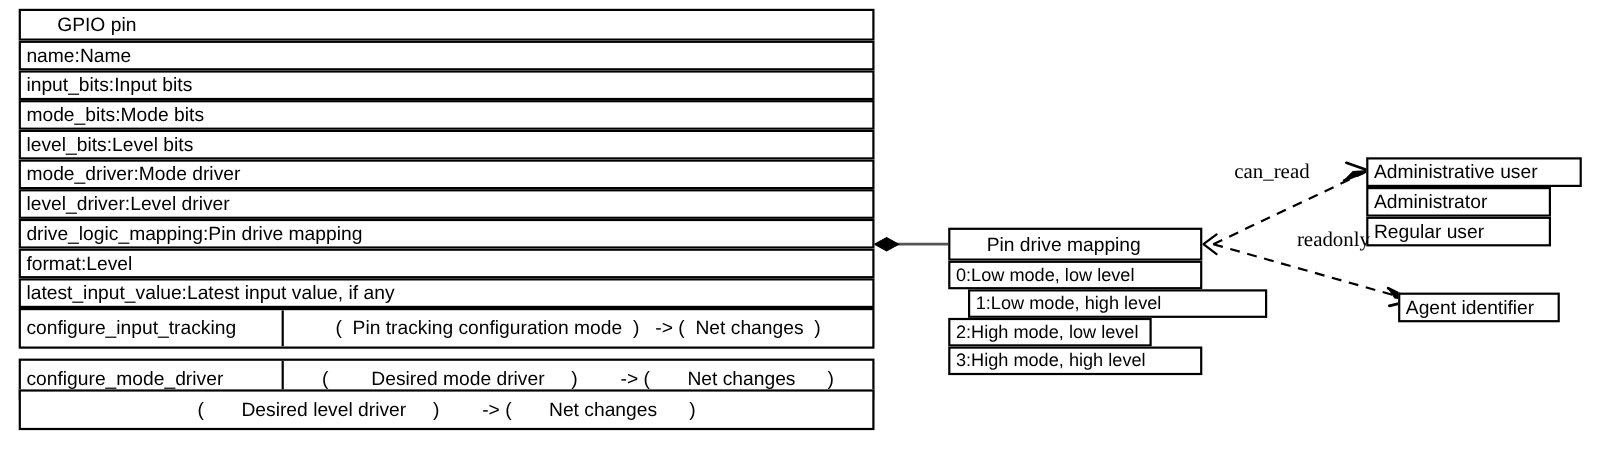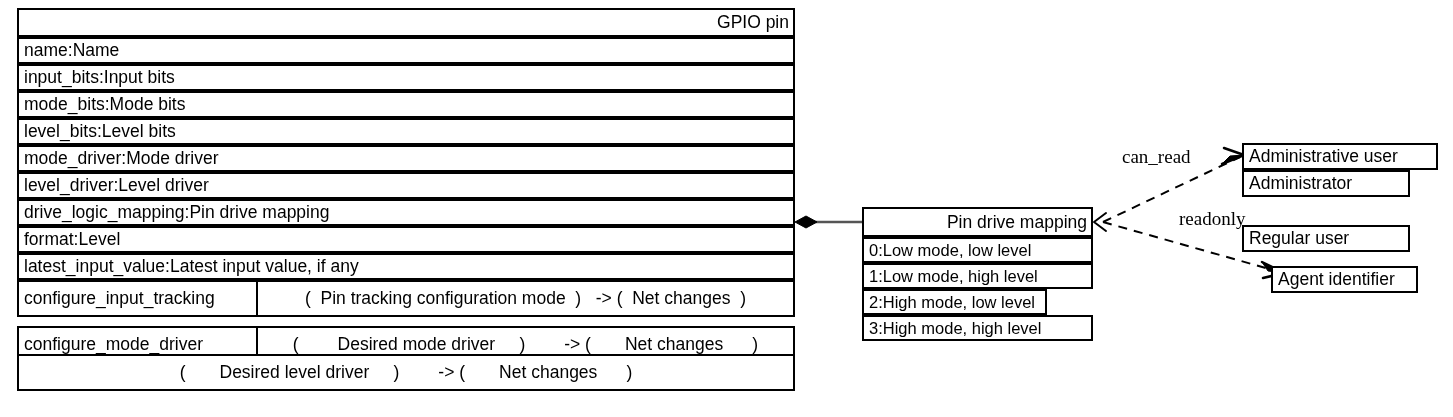--- a/index.html
+++ b/index.html
@@ -26,21 +26,22 @@
     position: absolute;
     box-sizing: border-box;
     border: 2px solid #000000;
     background: #ffffff;
     display: flex;
     align-items: center;
     white-space: nowrap;
     overflow: hidden;
   }
   .row.title {
-    justify-content: flex-end;
+    justify-content: flex-start;
+    padding-left: 29px;
   }
   .row .txt {
     display: block;
     padding: 0 4px;
   }
   .row.left .txt { padding-left: 5px; }
 
   
   .op-row {
     position: absolute;
@@ -166,39 +167,39 @@
     </div>
   </div>
 
   <div class="uml-box">
     <div class="row title" style="left:862px; top:207px; width:231px; height:30px;">
       <span class="txt f17">Pin drive mapping</span>
     </div>
     <div class="row left" style="left:862px; top:237px; width:231px; height:26px;">
       <span class="txt f16">0:Low mode, low level</span>
     </div>
-    <div class="row left" style="left:862px; top:263px; width:231px; height:26px;">
+    <div class="row left" style="left:880px; top:263px; width:272px; height:26px;">
       <span class="txt f16">1:Low mode, high level</span>
     </div>
     <div class="row left" style="left:862px; top:289px; width:185px; height:26px;">
       <span class="txt f16">2:High mode, low level</span>
     </div>
     <div class="row left" style="left:862px; top:315px; width:231px; height:26px;">
       <span class="txt f16">3:High mode, high level</span>
     </div>
   </div>
 
   <div class="uml-box">
     <div class="row left" style="left:1242px; top:143px; width:196px; height:27px;">
       <span class="txt f17">Administrative user</span>
     </div>
     <div class="row left" style="left:1242px; top:170px; width:168px; height:27px;">
       <span class="txt f17">Administrator</span>
     </div>
-    <div class="row left" style="left:1242px; top:197px; width:168px; height:27px;margin-top:28px;">
+    <div class="row left" style="left:1242px; top:197px; width:168px; height:27px;">
       <span class="txt f17">Regular user</span>
     </div>
   </div>
 
   <div class="uml-box">
     <div class="row left" style="left:1271px; top:266px; width:147px; height:27px;">
       <span class="txt f17">Agent identifier</span>
     </div>
   </div>
 

